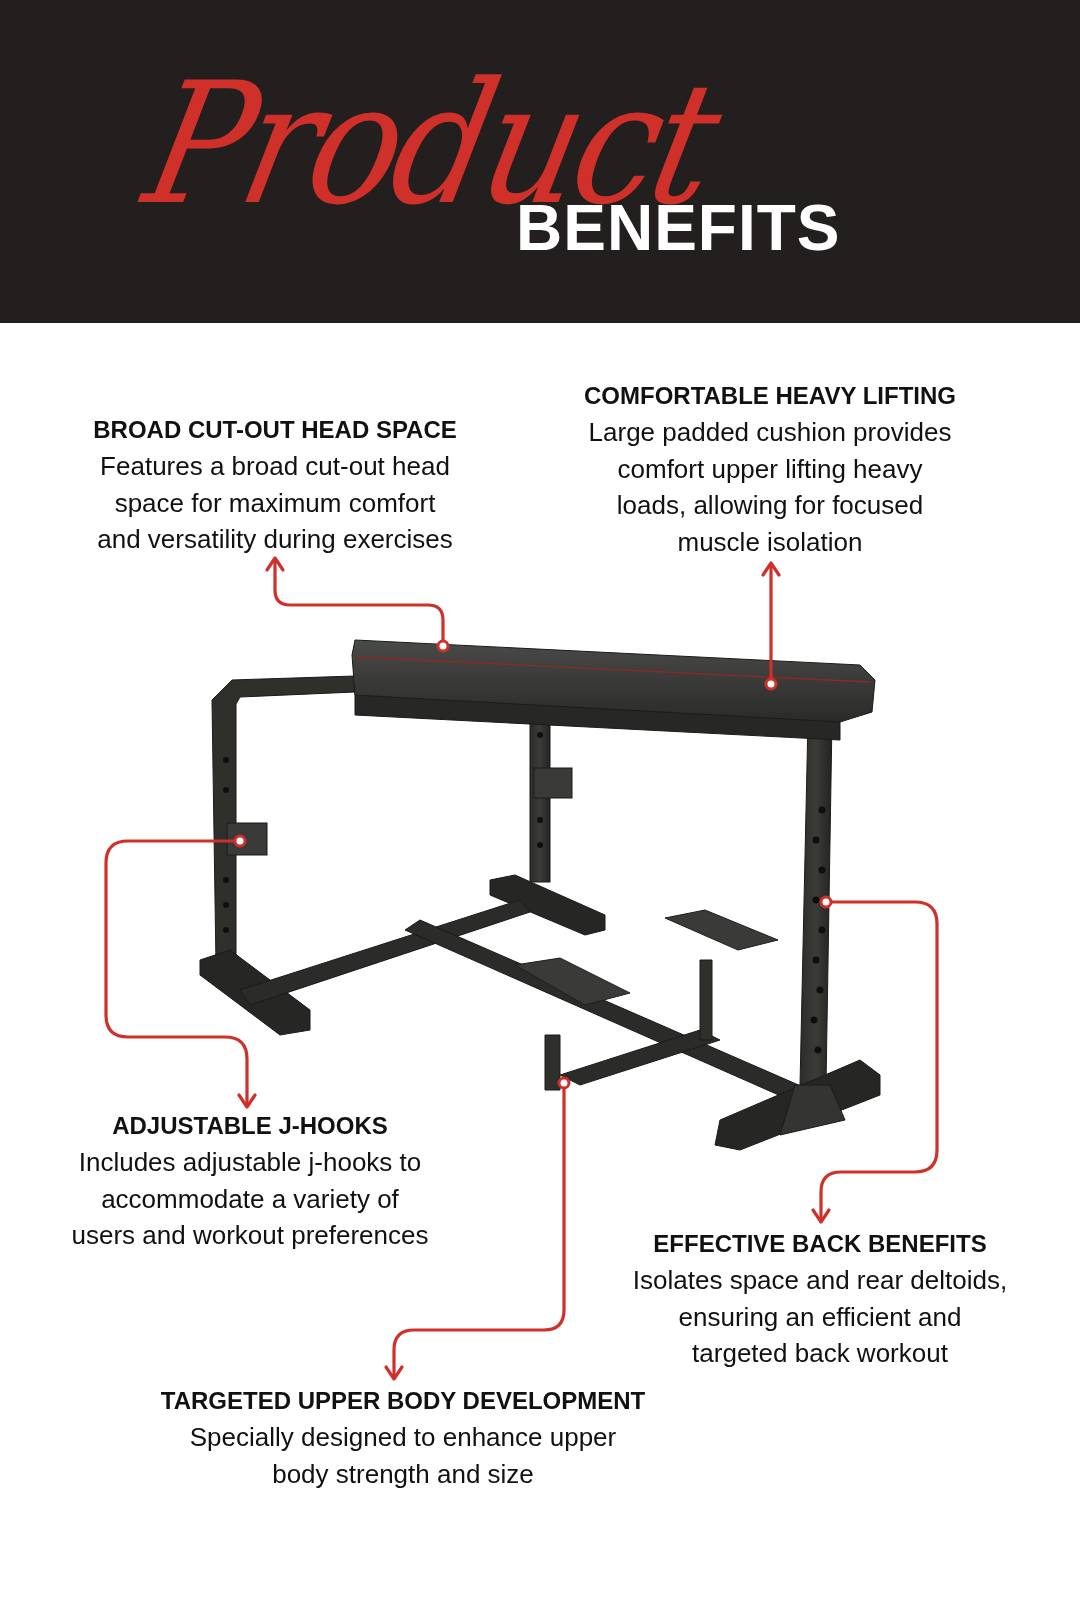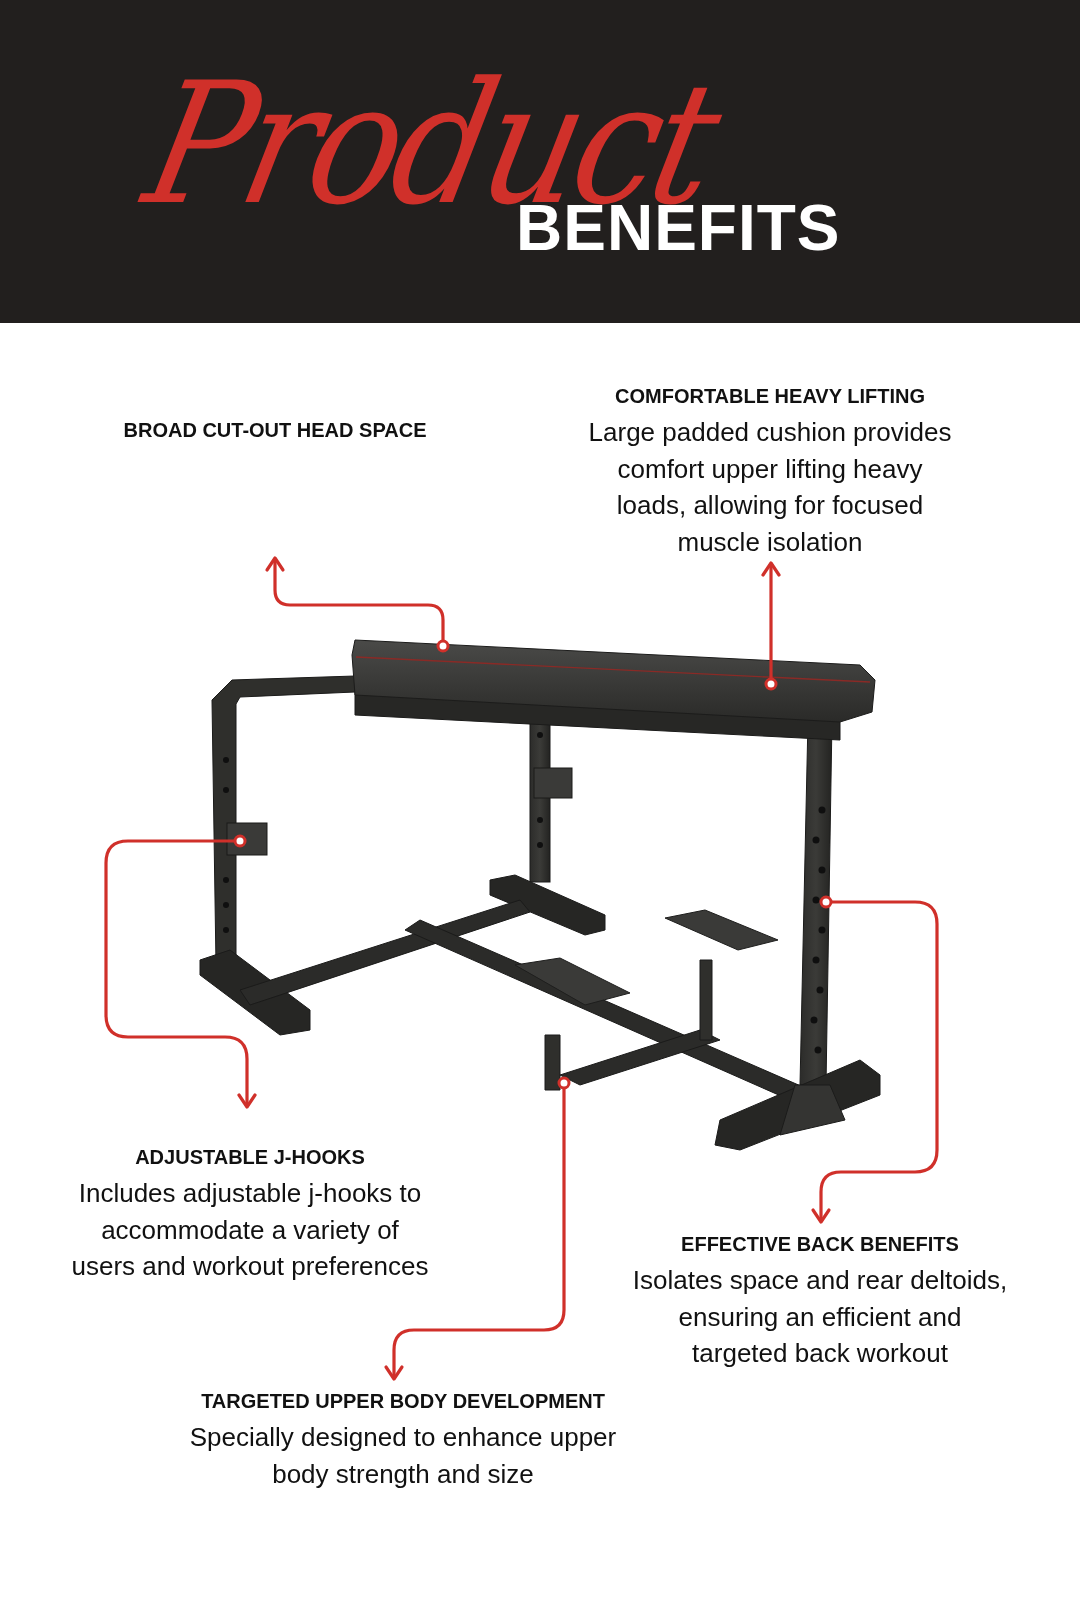--- a/index.html
+++ b/index.html
@@ -23,31 +23,31 @@
     font-family: "Liberation Sans", sans-serif;
     font-weight: 700; font-size: 64px; line-height: 1;
     color: #ffffff; letter-spacing: 1px;
   }
 
   .art { position: absolute; left: 0; top: 323px; width: 1080px; height: 1297px; }
 
   .callout { position: absolute; text-align: center; }
   .callout .title {
     font-family: "Liberation Sans", sans-serif; font-weight: 700;
-    font-size: 20px; line-height: 36px; color: #111111; white-space: nowrap;
+    font-size: 24px; line-height: 36px; color: #111111; white-space: nowrap;
   }
   .callout .body {
     font-family: "Liberation Sans", sans-serif;
     font-size: 26px; line-height: 36.5px; color: #111111;
   }
   .callout .body span { display: block; white-space: nowrap; }
 
   #c-head  { left: 60px;  top: 412px; width: 430px; }
   #c-heavy { left: 550px; top: 378px; width: 440px; }
-  #c-jhook { left: 30px;  top: 1139px; width: 440px; }
+  #c-jhook { left: 30px;  top: 1108px; width: 440px; }
   #c-back  { left: 610px; top: 1226px; width: 420px; }
   #c-upper { left: 133px; top: 1383px; width: 540px; }
 </style>
 </head>
 <body>
 
 <div class="header">
   <div class="script-title">Product</div>
   <div class="bold-title">BENEFITS</div>
 </div>
@@ -150,20 +150,25 @@
     <circle cx="443" cy="646" r="5"></circle>
     <circle cx="771" cy="684" r="5"></circle>
     <circle cx="240" cy="841" r="5"></circle>
     <circle cx="826" cy="902" r="5"></circle>
     <circle cx="564" cy="1083" r="5"></circle>
   </g>
 </svg>
 
 <div class="callout" id="c-head">
   <div class="title">BROAD CUT-OUT HEAD SPACE</div>
+  <div class="body">
+    <span>Features a broad cut-out head</span>
+    <span>space for maximum comfort</span>
+    <span>and versatility during exercises</span>
+  </div>
 </div>
 
 <div class="callout" id="c-heavy">
   <div class="title">COMFORTABLE HEAVY LIFTING</div>
   <div class="body">
     <span>Large padded cushion provides</span>
     <span>comfort upper lifting heavy</span>
     <span>loads, allowing for focused</span>
     <span>muscle isolation</span>
   </div>

